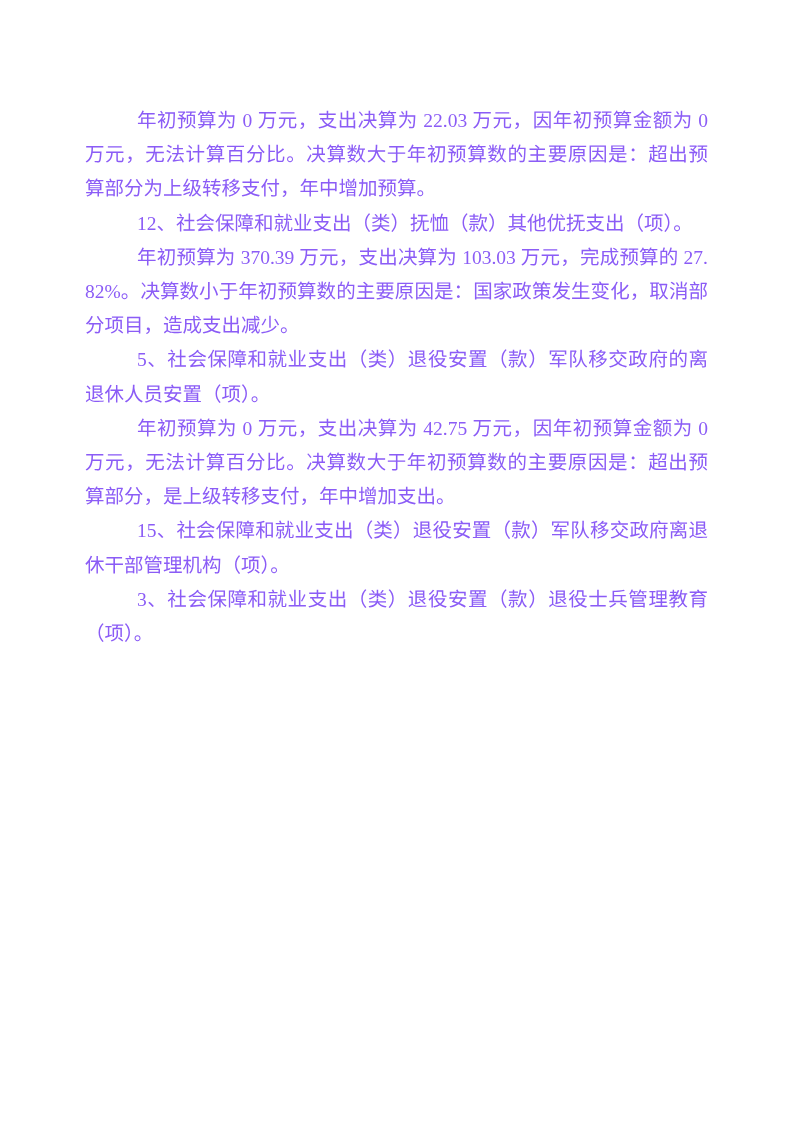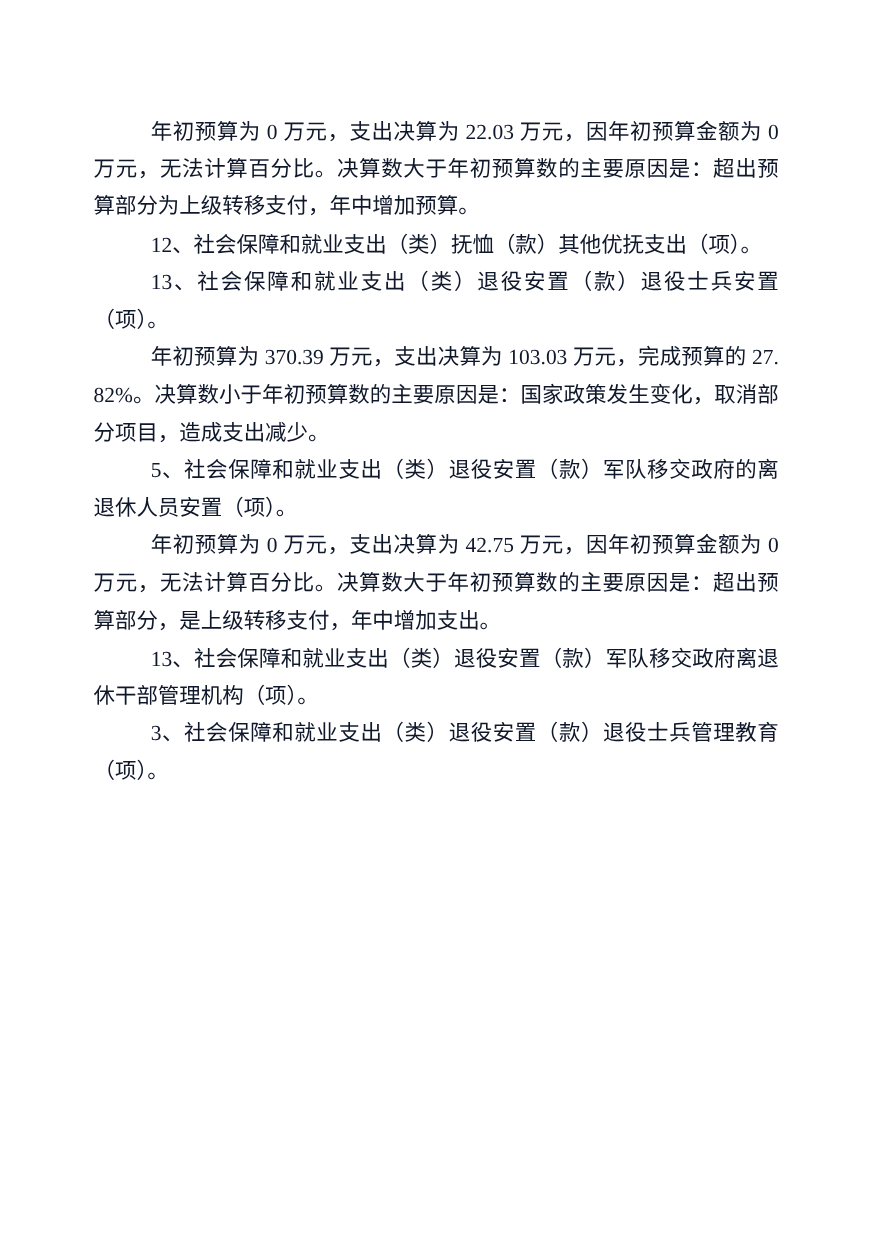--- a/index.html
+++ b/index.html
@@ -20,33 +20,32 @@
     left: 85px;
     top: 104px;
     width: 623px;
   }
   .doc-body p {
     margin: 0;
     padding: 0;
     font-family: "Liberation Serif", "DejaVu Serif", serif;
     font-size: 19.5px;
     line-height: 34.2px;
-    color: #0f172a;
+    color: #8b5cf6;
     text-align: justify;
     text-indent: 52px;
     word-break: break-all;
   }
 </style>
 </head>
 <body>
 
 <div class="doc-page">
   <div class="doc-body">
     <p>年初预算为 0 万元，支出决算为 22.03 万元，因年初预算金额为 0 万元，无法计算百分比。决算数大于年初预算数的主要原因是：超出预算部分为上级转移支付，年中增加预算。</p>
     <p>12、社会保障和就业支出（类）抚恤（款）其他优抚支出（项）。</p>
-    <p>13、社会保障和就业支出（类）退役安置（款）退役士兵安置（项）。</p>
     <p>年初预算为 370.39 万元，支出决算为 103.03 万元，完成预算的 27.82%。决算数小于年初预算数的主要原因是：国家政策发生变化，取消部分项目，造成支出减少。</p>
     <p>5、社会保障和就业支出（类）退役安置（款）军队移交政府的离退休人员安置（项）。</p>
     <p>年初预算为 0 万元，支出决算为 42.75 万元，因年初预算金额为 0 万元，无法计算百分比。决算数大于年初预算数的主要原因是：超出预算部分，是上级转移支付，年中增加支出。</p>
-    <p>13、社会保障和就业支出（类）退役安置（款）军队移交政府离退休干部管理机构（项）。</p>
+    <p>15、社会保障和就业支出（类）退役安置（款）军队移交政府离退休干部管理机构（项）。</p>
     <p>3、社会保障和就业支出（类）退役安置（款）退役士兵管理教育（项）。</p>
   </div>
 </div>
 
 </body></html>

